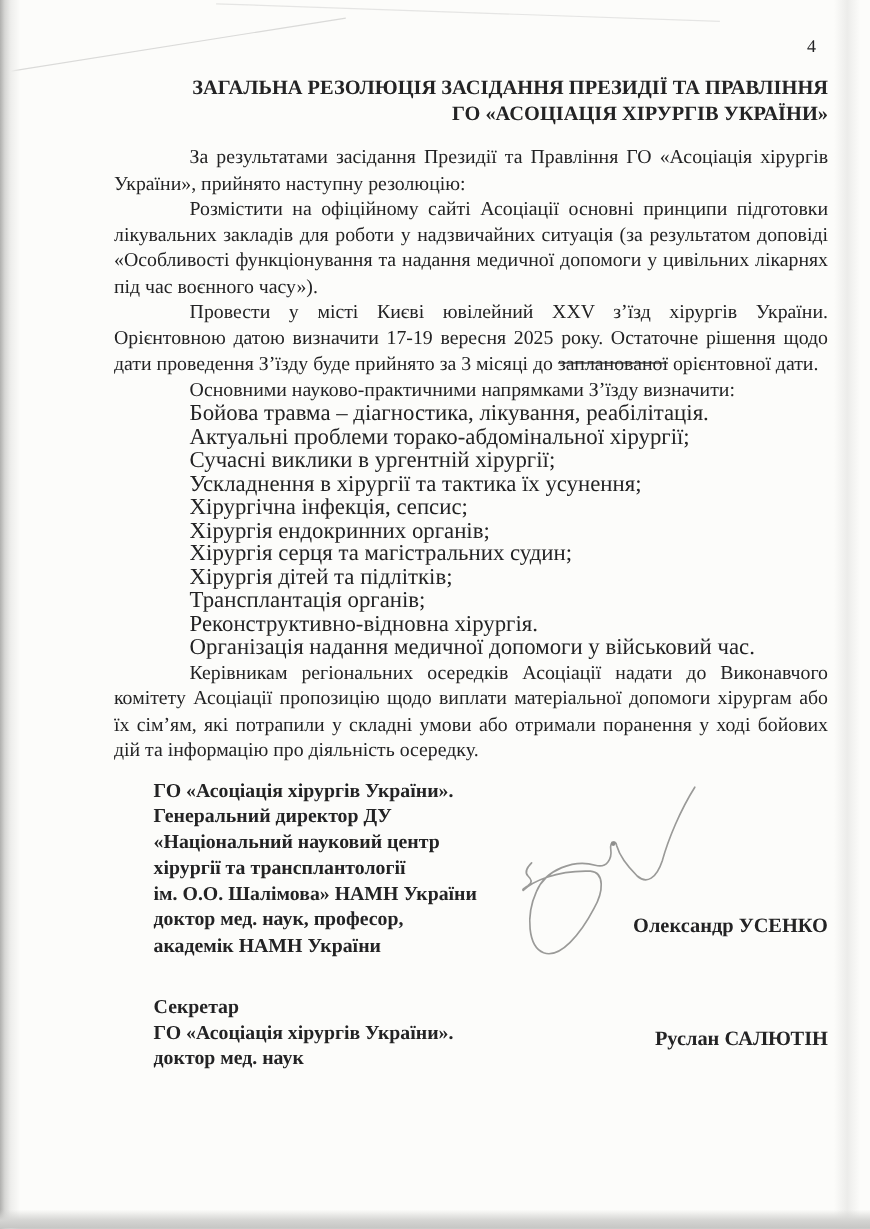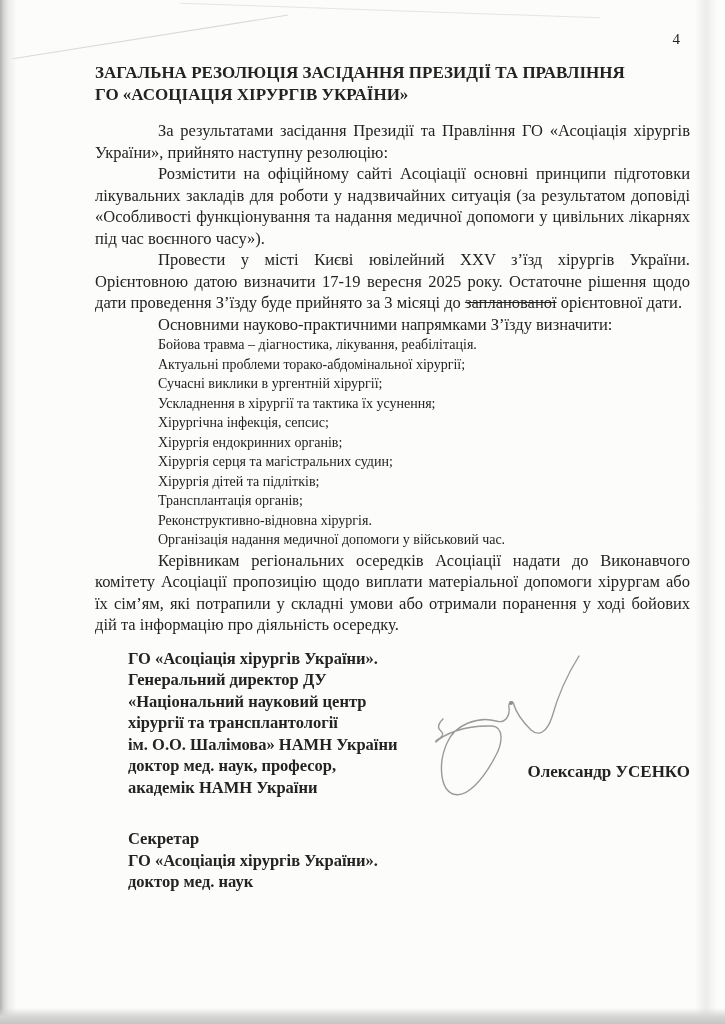--- a/index.html
+++ b/index.html
@@ -44,36 +44,36 @@
   }
   .page-number {
     text-align: right;
     padding-right: 10px;
     font-size: 15px;
     line-height: 18px;
   }
   .title {
     margin-top: 14px;
     margin-bottom: 14px;
-    text-align: left;
+    text-align: right;
     font-size: 17px;
     font-weight: bold;
     line-height: 22px;
   }
   .title-line { display: block; }
   .para {
     font-size: 16.5px;
     line-height: 21.5px;
     text-align: justify;
   }
   .indent { text-indent: 63px; }
   .struck { text-decoration: line-through; }
   .topics {
     margin-left: 63px;
-    font-size: 14px;
+    font-size: 19px;
     line-height: 19.5px;
   }
   .topic-item { white-space: nowrap; }
   .sig-block {
     position: relative;
     margin-left: 33px;
     font-weight: bold;
     font-size: 16.5px;
     line-height: 21.5px;
   }
@@ -152,16 +152,17 @@
                  C 134 46 144 22 156 3" stroke="#9a9a98" stroke-width="1.4" stroke-linecap="round" stroke-linejoin="round"></path>
         <circle cx="88" cy="50" r="2" fill="#8f8f8d"></circle>
       </svg>
       <div class="sig-name">Олександр УСЕНКО</div>
     </div>
 
     <div class="sig-block sig-2">
       <div>Секретар</div>
       <div>ГО «Асоціація хірургів України».</div>
       <div>доктор мед. наук</div>
+      <div class="sig-name">Руслан САЛЮТІН</div>
     </div>
 
   </div>
 </div>
 
 </body></html>

